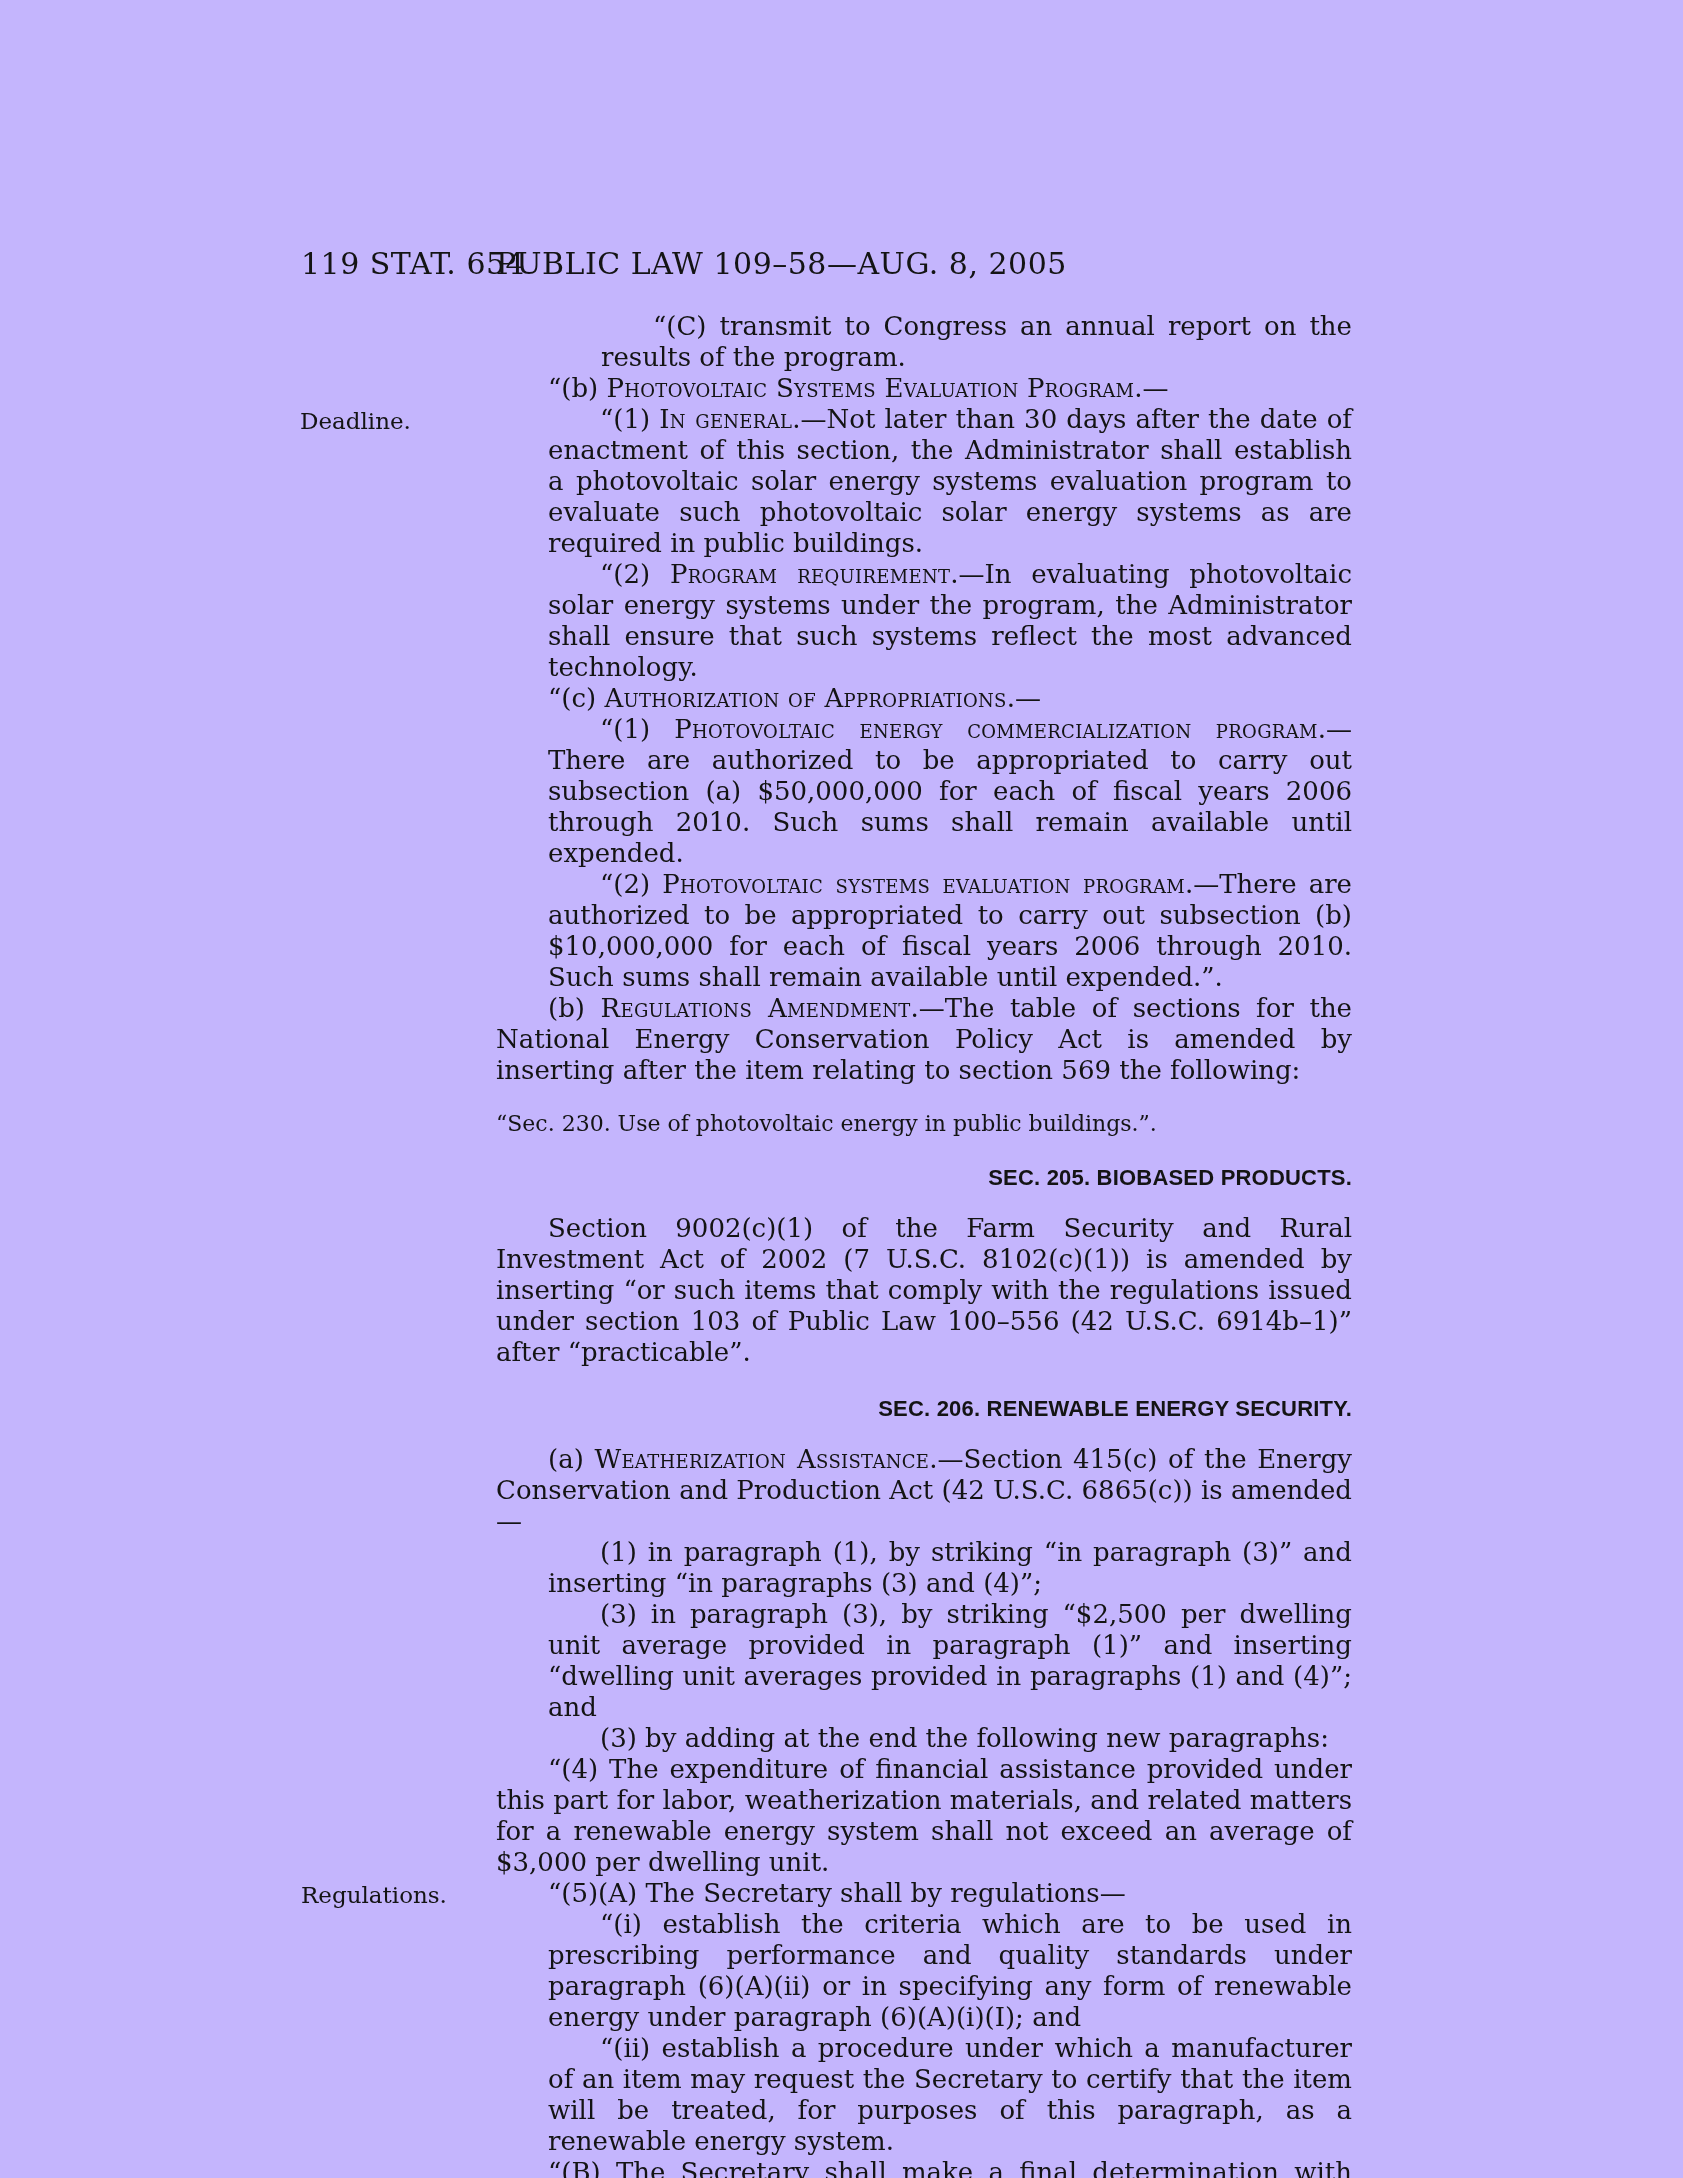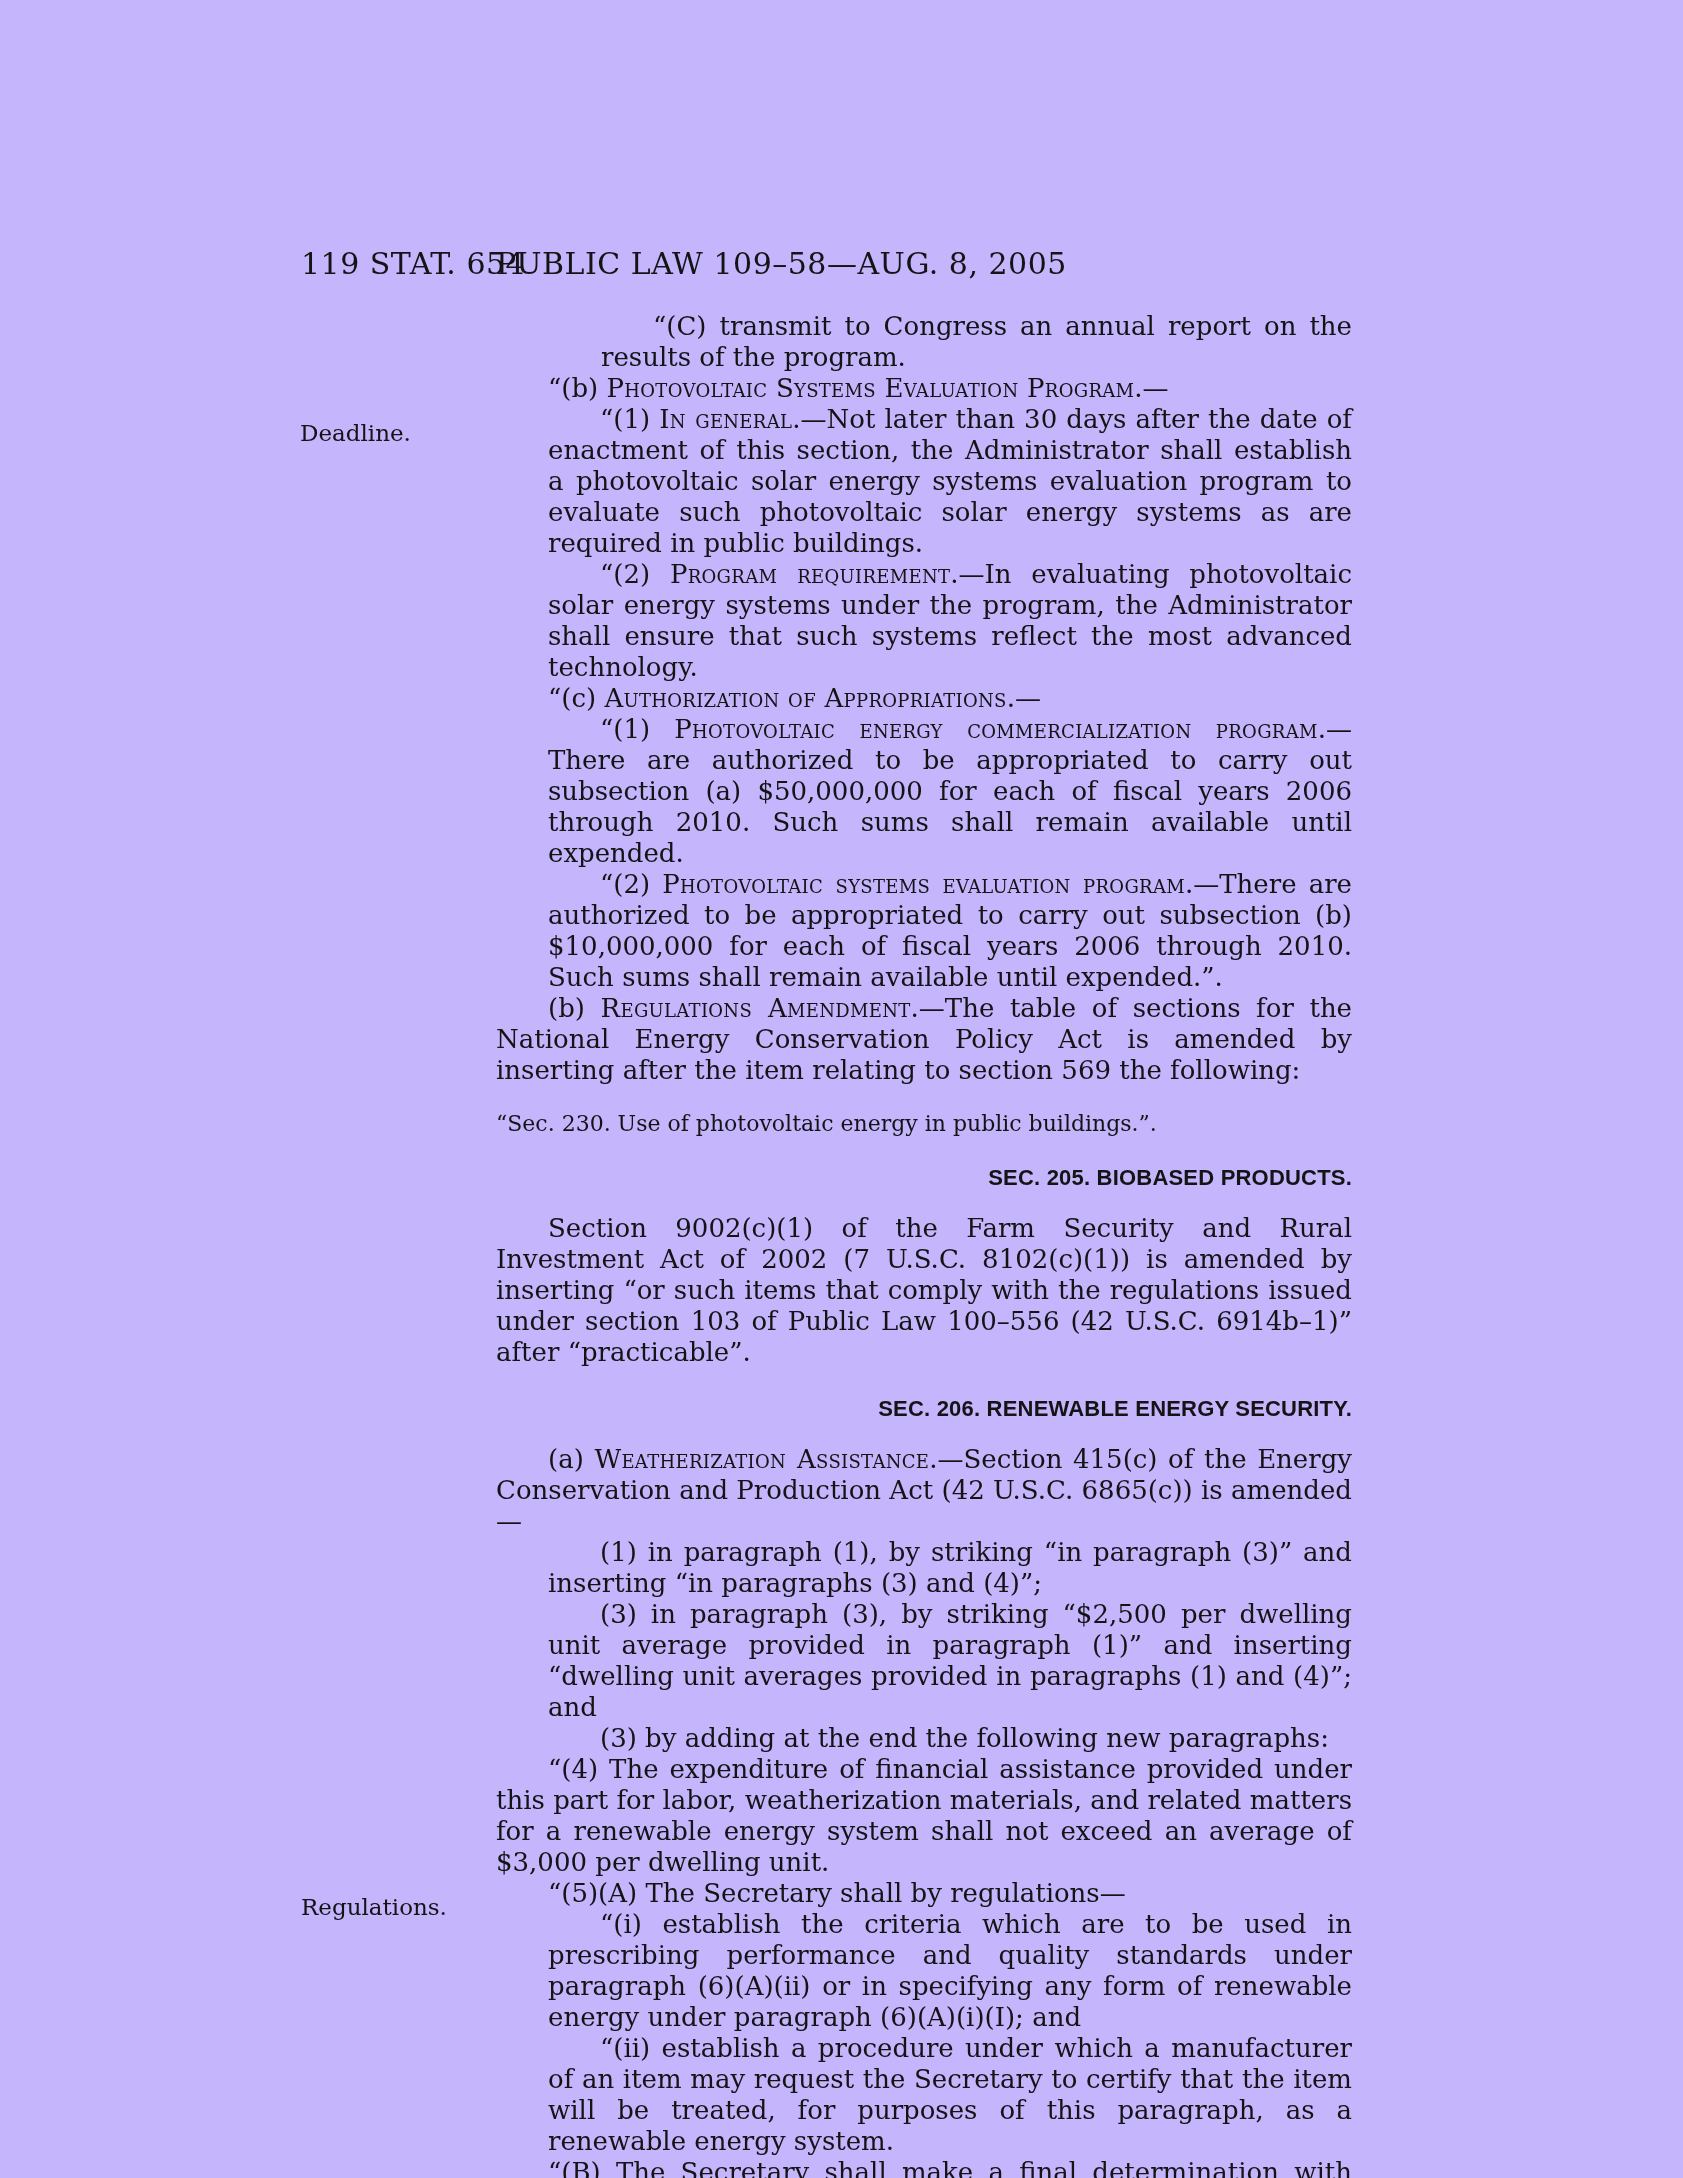--- a/index.html
+++ b/index.html
@@ -50,21 +50,21 @@
   }
   .ml0 { margin-left: 0; }
   .ml1 { margin-left: 52px; }
   .ml2 { margin-left: 105px; }
   .sc {
     font-variant: small-caps;
     letter-spacing: 0.3px;
   }
   .margin-note {
     position: absolute;
-    top: 16px;
+    top: 4px;
     left: -195px;
     width: 178px;
     font-size: 23px;
     line-height: 26px;
     text-indent: 0;
     text-align: left;
   }
   .ml1 > .margin-note { left: -248px; }
   .note-line {
     font-size: 22px;

